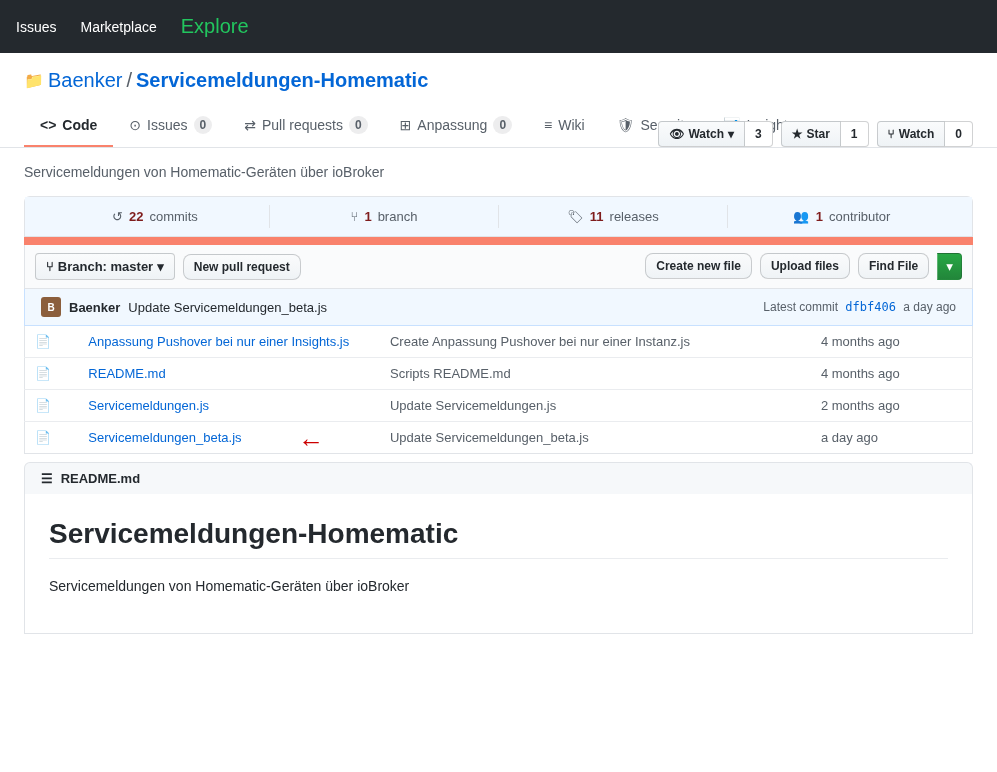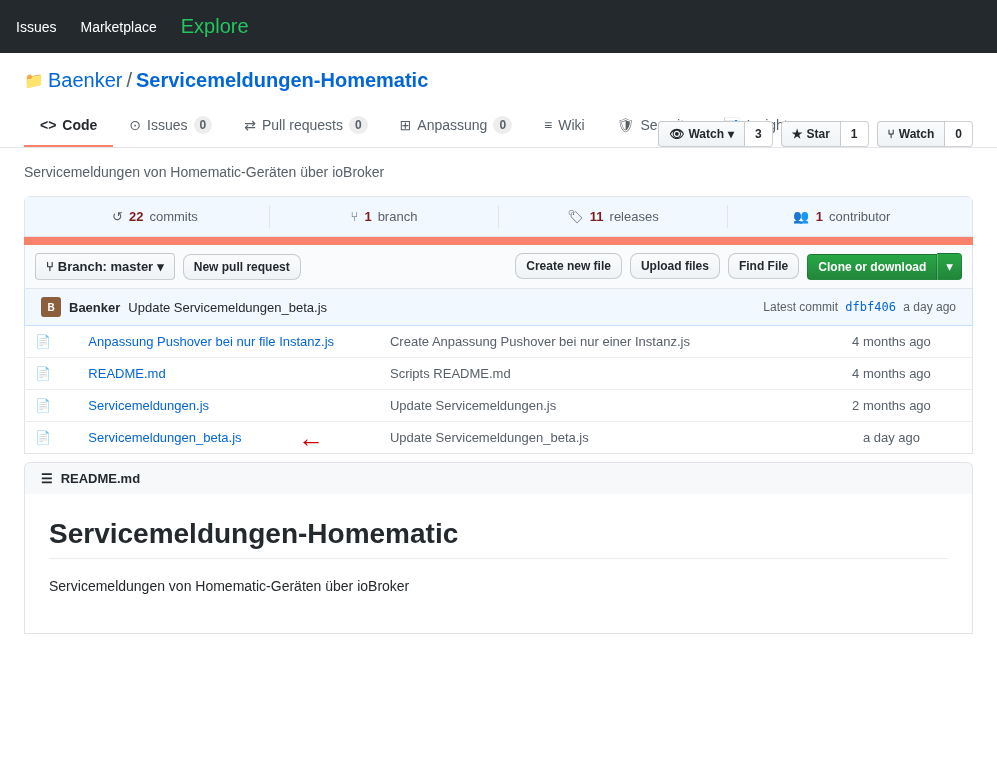--- a/index.html
+++ b/index.html
@@ -236,21 +236,21 @@
     }
     .file-table tr:last-child { border-bottom: none; }
     .file-table td {
       padding: 8px 10px;
       font-size: 13px;
       vertical-align: middle;
     }
     .file-table td:first-child { width: 5%; color: #586069; }
     .file-table td:nth-child(2) { width: 28%; }
     .file-table td:nth-child(3) { width: 40%; color: #586069; }
-    .file-table td:last-child { width: 15%; color: #586069; text-align: center; }
+    .file-table td:last-child { width: 15%; color: #586069; text-align: left; }
     .file-link { color: #0366d6; text-decoration: none; }
 
     
     .arrow-container {
       position: relative;
     }
 
     
     .readme-header {
       margin: 8px 24px 0;
@@ -416,21 +416,20 @@
         <span>Branch: master</span>
         <span>▾</span>
       </button>
       <button class="btn">New pull request</button>
     </div>
     <div class="file-actions-right">
       <button class="btn">Create new file</button>
       <button class="btn">Upload files</button>
       <button class="btn">Find File</button>
       <div class="btn-group">
-        <button class="btn btn-green" style="background:linear-gradient(to bottom,#28a745,#22863a);color:#fff;border-color:rgba(27,31,35,.2);">Clone or download</button>
         <button class="btn-green-caret">▾</button>
       </div>
     </div>
   </div>
 
   <div class="commit-row">
     <div class="commit-left">
       <div class="avatar">B</div>
       <span class="commit-author">Baenker</span>
       <span class="commit-msg">Update Servicemeldungen_beta.js</span>
@@ -440,21 +439,21 @@
       <span class="commit-hash" style="margin-left:4px;">dfbf406</span>
       <span style="margin-left:4px;">a day ago</span>
     </div>
   </div>
 
   <table class="file-table">
     <tbody>
 
       <tr>
         <td><span>📄</span></td>
-        <td><a class="file-link" href="#">Anpassung Pushover bei nur file Instanz.js</a></td>
+        <td><a class="file-link" href="#">Anpassung Pushover bei nur einer Insights.js</a></td>
         <td><span>Create Anpassung Pushover bei nur einer Instanz.js</span></td>
         <td><span>4 months ago</span></td>
       </tr>
 
       <tr>
         <td><span>📄</span></td>
         <td><a class="file-link" href="#">README.md</a></td>
         <td><span>Scripts README.md</span></td>
         <td><span>4 months ago</span></td>
       </tr>

